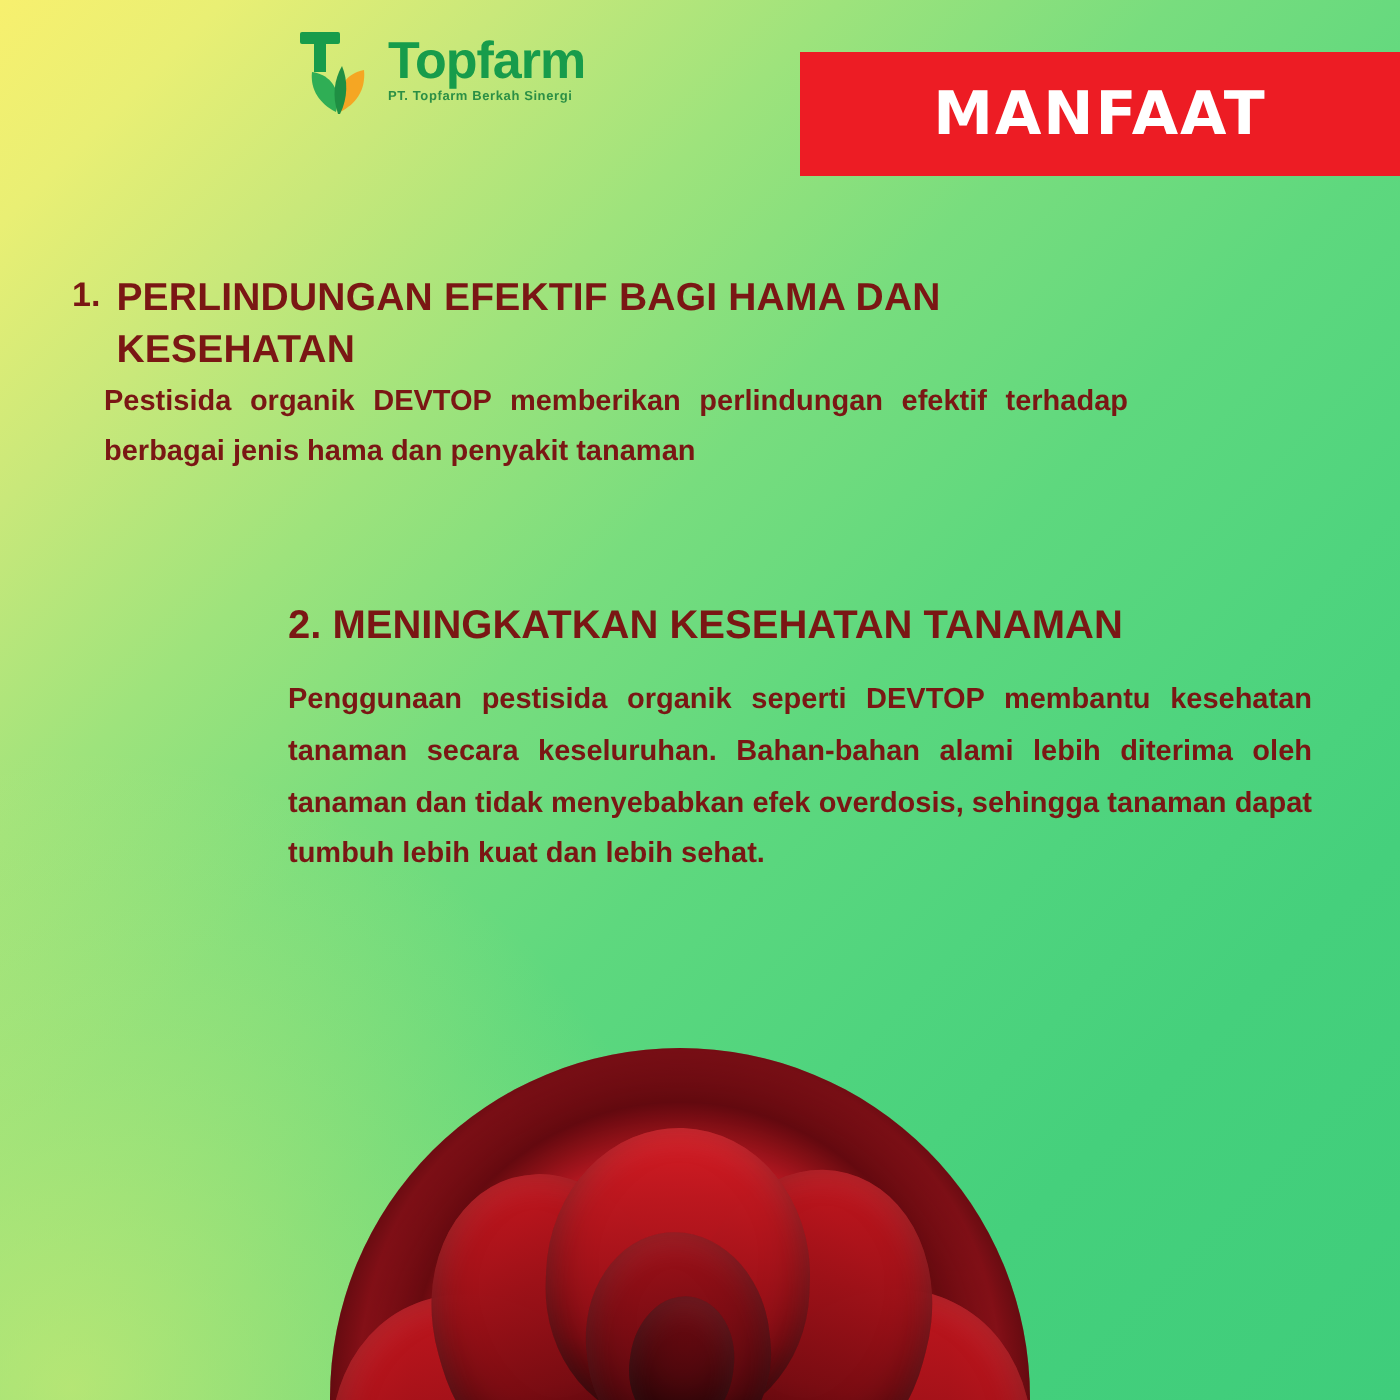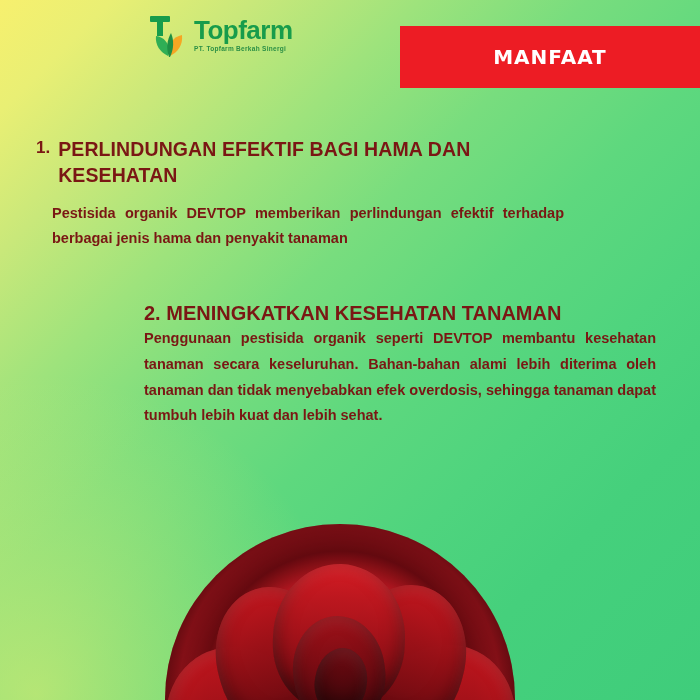--- a/index.html
+++ b/index.html
@@ -81,21 +81,21 @@
     top: 26px;
     width: 300px;
     height: 62px;
     background: #ed1c24;
     display: flex;
     align-items: center;
     justify-content: center;
   }
   .banner-text {
     color: #ffffff;
-    font-size: 20px;
+    font-size: 30px;
     font-weight: 700;
     letter-spacing: 1px;
     font-family: "DejaVu Sans", sans-serif;
   }
 
   
   .sec1 {
     position: absolute;
     left: 36px;
     top: 136px;
@@ -115,21 +115,20 @@
   }
   .sec1-title {
     color: #7a1714;
     font-size: 19.5px;
     font-weight: 700;
     line-height: 1.35;
     letter-spacing: 0.1px;
     max-width: 500px;
   }
   .sec1-body {
-    margin-top: 12px;
     margin-left: 16px;
     width: 512px;
     color: #7a1714;
     font-size: 14.5px;
     font-weight: 700;
     line-height: 1.78;
     text-align: justify;
     text-align-last: left;
   }
 
@@ -140,21 +139,21 @@
     top: 300px;
     width: 520px;
   }
   .sec2-title {
     color: #7a1714;
     font-size: 20px;
     font-weight: 700;
     line-height: 1.3;
   }
   .sec2-body {
-    margin-top: 0;
+    margin-top: 12px;
     width: 512px;
     color: #7a1714;
     font-size: 14.5px;
     font-weight: 700;
     line-height: 1.78;
     text-align: justify;
     text-align-last: left;
   }
 
   

